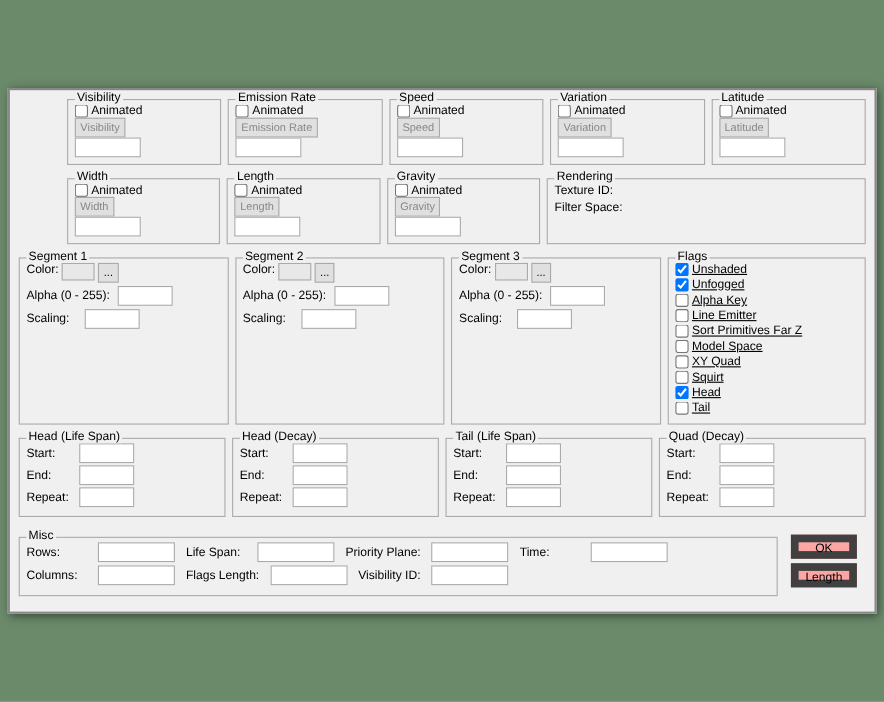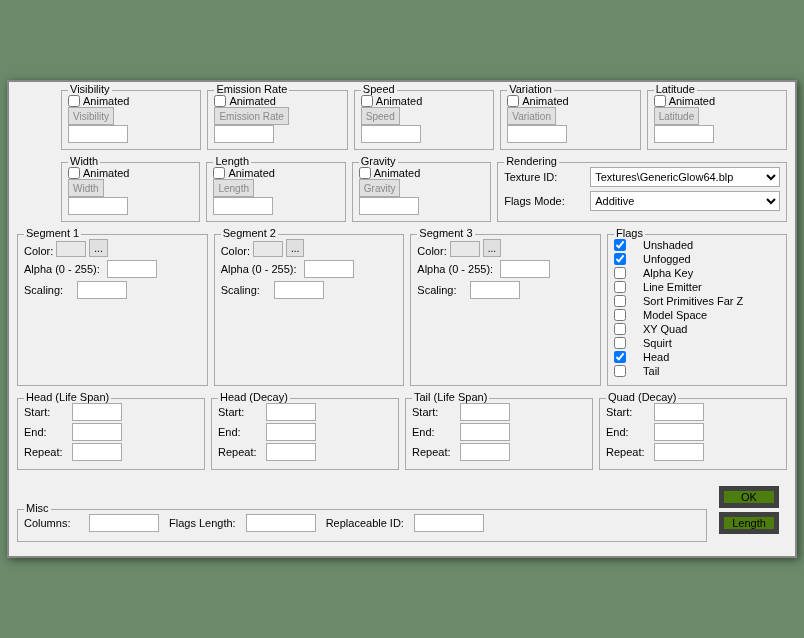--- a/index.html
+++ b/index.html
@@ -87,21 +87,21 @@
       color: #888;
     }
     .top-groups { display: flex; gap: 6px; margin-bottom: 6px; }
     .top-group { flex: 1; }
     .visibility-input { width: 60px; }
     .segment-row { display: flex; gap: 6px; margin-bottom: 6px; }
     .segment-box { flex: 1; }
     .flags-box { width: 180px; }
     .color-picker-row {
       display: flex;
-      align-items: flex-end;
+      align-items: flex-start;
       gap: 3px;
     }
     .color-swatch {
       width: 30px;
       height: 16px;
       background: #e8e8e8;
       border: 1px solid #aaa;
     }
     .color-btn {
       background: #e0e0e0;
@@ -137,45 +137,46 @@
     .ok-cancel-row {
       display: flex;
       flex-direction: column;
       align-items: flex-end;
       gap: 4px;
       padding: 4px 8px 8px 0;
     }
     .ok-btn, .cancel-btn {
       width: 60px;
       height: 22px;
-      border: 5px solid #404040;
-      background: #4d7c0f;
+      border: 7px solid #404040;
+      background: #fca5a5;
       cursor: pointer;
       font-size: 11px;
     }
     .rendering-box { flex: 2; }
     .rendering-row {
       display: flex;
       align-items: center;
-      gap: 16px;
+      gap: 4px;
       margin-bottom: 4px;
     }
     .rendering-label { min-width: 70px; }
     .rendering-select {
       flex: 1;
       border: 1px solid #aaa;
       background: white;
       font-size: 11px;
       height: 20px;
     }
     .flags-checkbox-row {
       display: flex;
       align-items: center;
-      gap: 17px;
+      gap: 3px;
       margin-bottom: 2px;
+      text-decoration: underline;
     }
     .flags-checkbox-row input[type=checkbox] {
       width: 12px;
       height: 12px;
     }
     .bottom-row {
       display: flex;
       gap: 0;
       align-items: flex-end;
     }
@@ -269,25 +270,23 @@
           <span>Animated</span>
         </div>
         <button class="btn-animated">Gravity</button>
         <br>
         <input type="text" class="visibility-input" style="">
       </div>
       <div class="group-box rendering-box" style="flex:2.2;">
         <span class="group-box-title">Rendering</span>
         <div class="rendering-row">
           <span class="rendering-label">Texture ID:</span>
-          <select class="rendering-select"><option>Textures\GenericGlow64.blp</option></select>
         </div>
         <div class="rendering-row">
-          <span class="rendering-label">Flags Mode:</span>
-          <select class="rendering-select"><option selected="">Additive</option><option>Blend</option><option>Modulate</option><option>None</option></select>
+          <span class="rendering-label">Filter Space:</span>
         </div>
       </div>
     </div>
 
     <div class="segment-row">
       <div class="group-box segment-box">
         <span class="group-box-title">Segment 1</span>
         <div class="color-picker-row" style="margin-bottom:3px;">
           <span>Color:</span>
           <div class="color-swatch"></div>
@@ -442,25 +441,35 @@
           <input type="text" class="start-end-input" style="">
         </div>
       </div>
     </div>
 
     <div class="bottom-row">
       <div class="misc-content">
         <div class="group-box misc-box">
           <span class="group-box-title">Misc</span>
           <div class="misc-row">
+            <span class="misc-label">Rows:</span>
+            <input type="text" class="misc-input" style="">
+            <span class="misc-label">Life Span:</span>
+            <input type="text" class="misc-input" style="">
+            <span class="misc-label">Priority Plane:</span>
+            <input type="text" class="misc-input" style="">
+            <span class="misc-label">Time:</span>
+            <input type="text" class="misc-input" style="">
+          </div>
+          <div class="misc-row">
             <span class="misc-label">Columns:</span>
             <input type="text" class="misc-input" style="">
             <span class="misc-label">Flags Length:</span>
             <input type="text" class="misc-input" style="">
-            <span class="misc-label">Replaceable ID:</span>
+            <span class="misc-label">Visibility ID:</span>
             <input type="text" class="misc-input" style="">
           </div>
         </div>
       </div>
       <div class="ok-cancel-content" style="padding-bottom:6px; padding-left:6px;">
         <div class="ok-cancel-row">
           <button class="ok-btn">OK</button>
           <button class="cancel-btn">Length</button>
         </div>
       </div>

